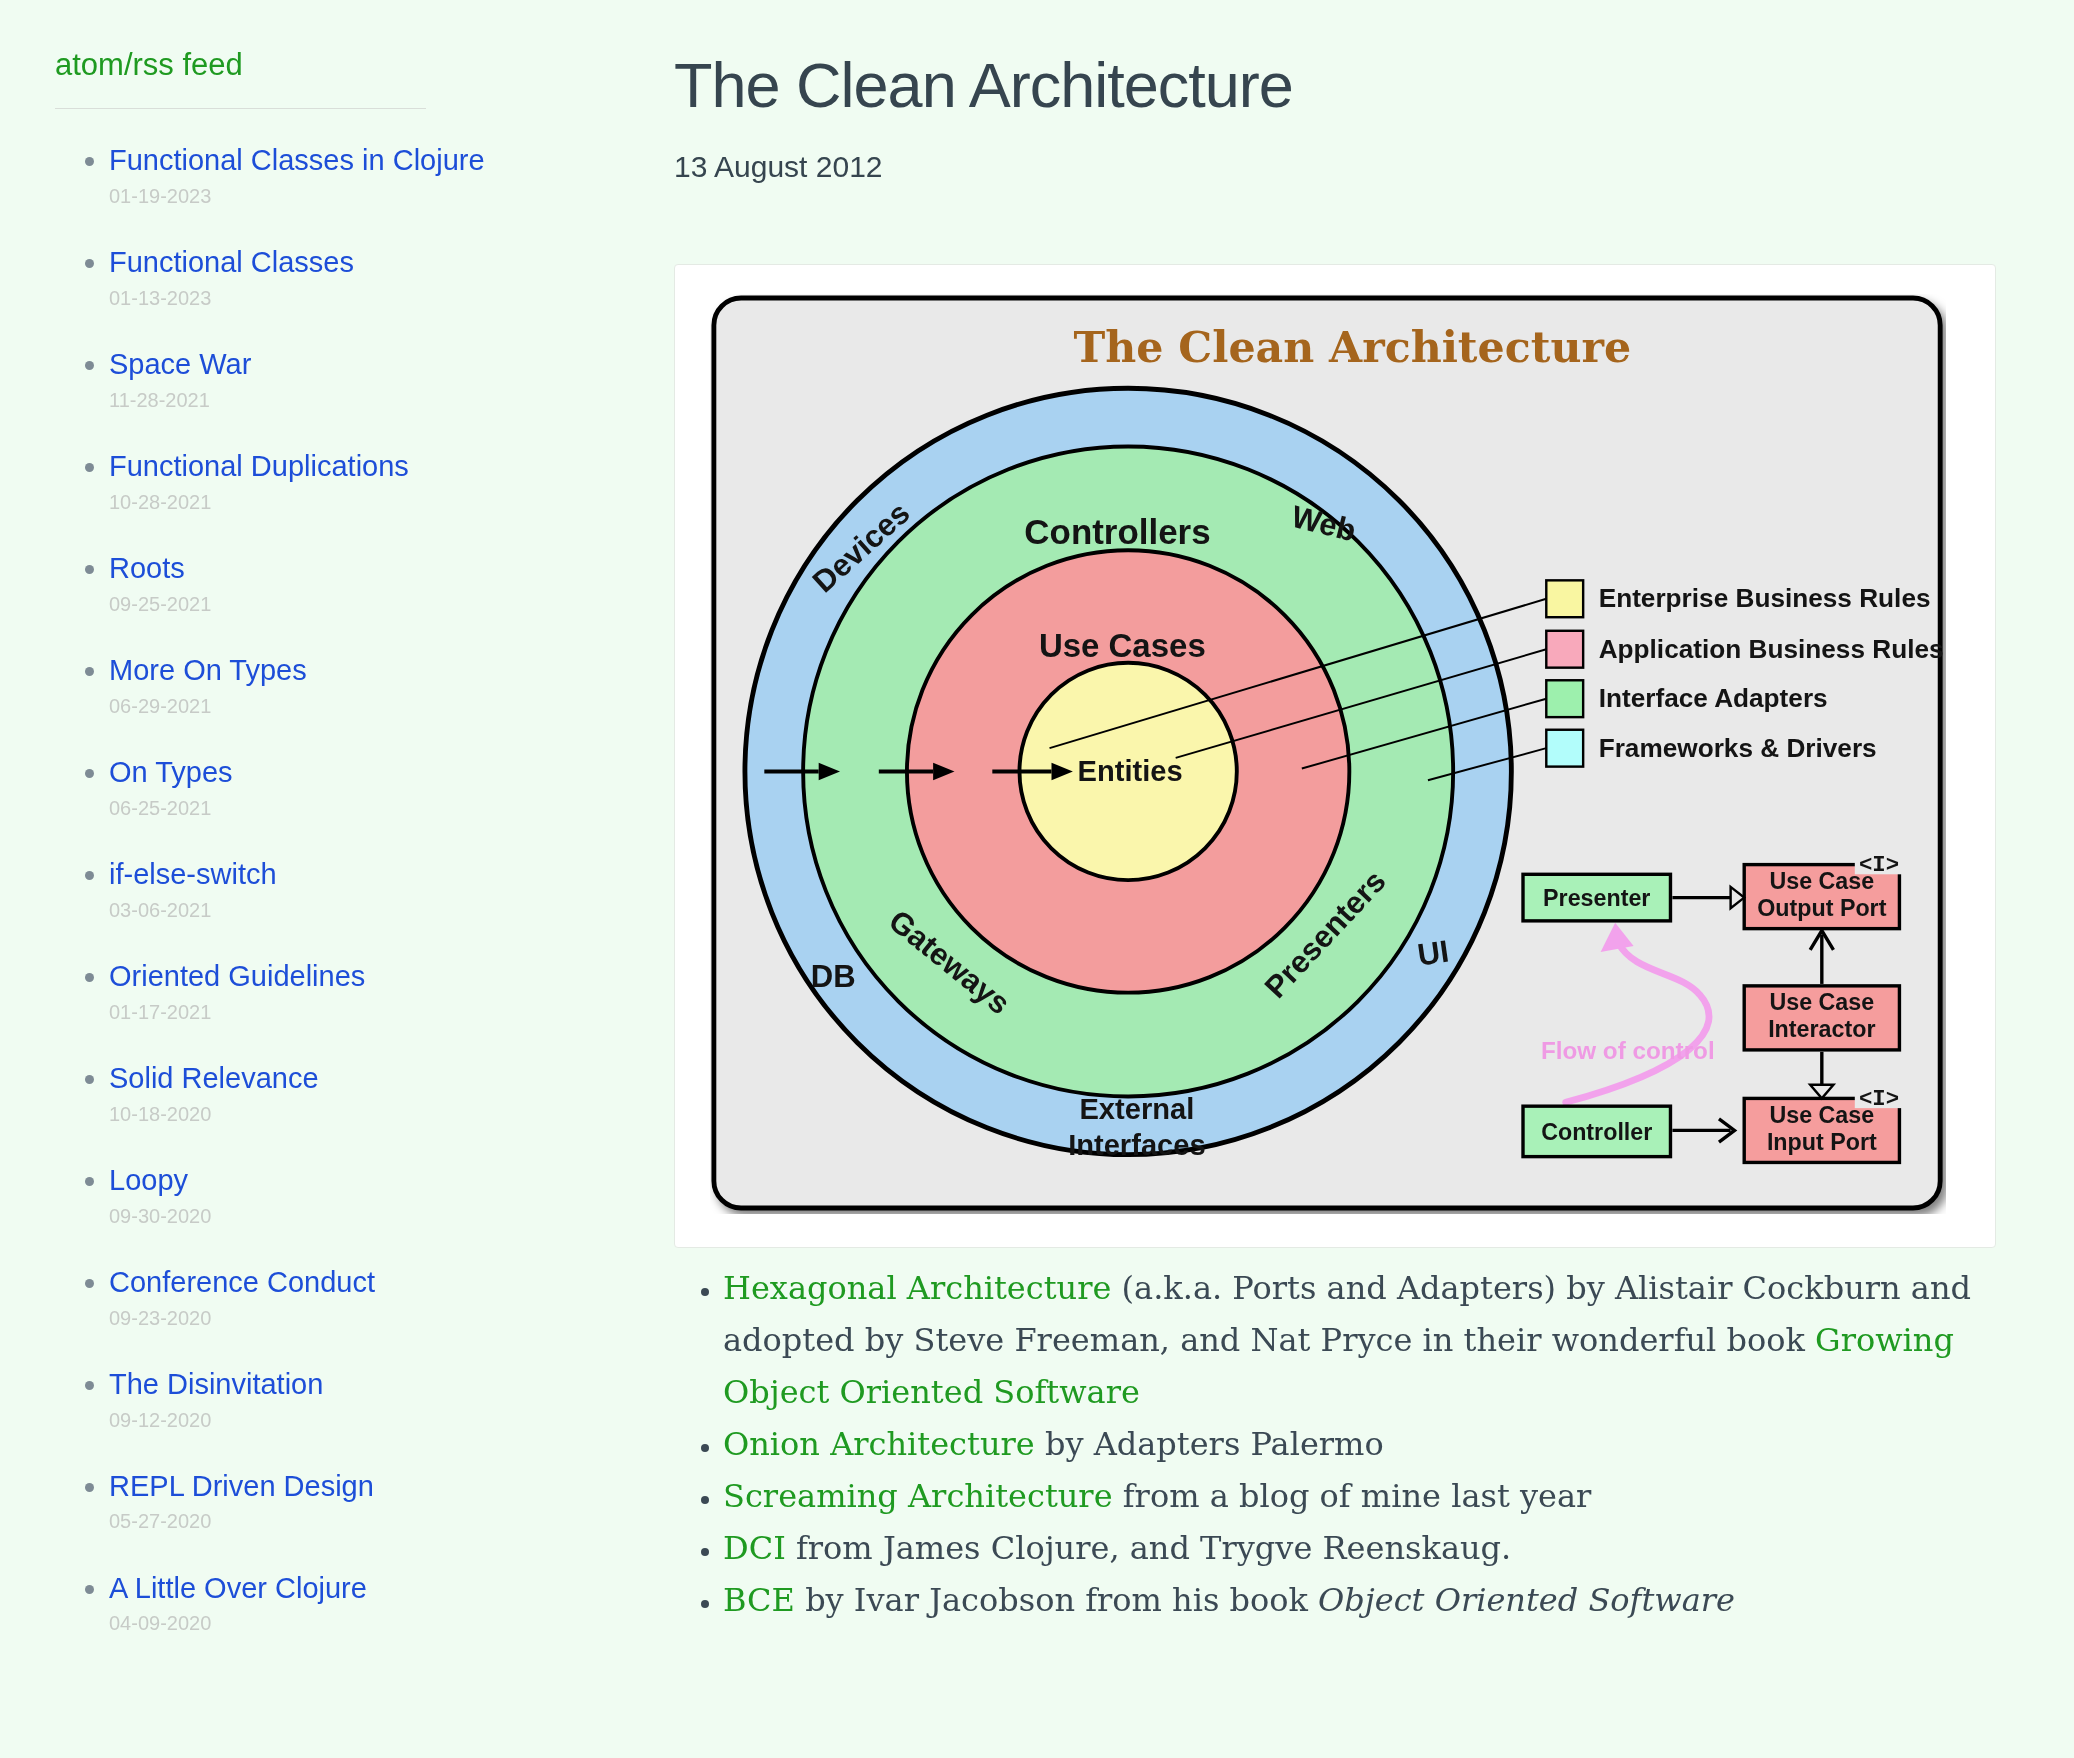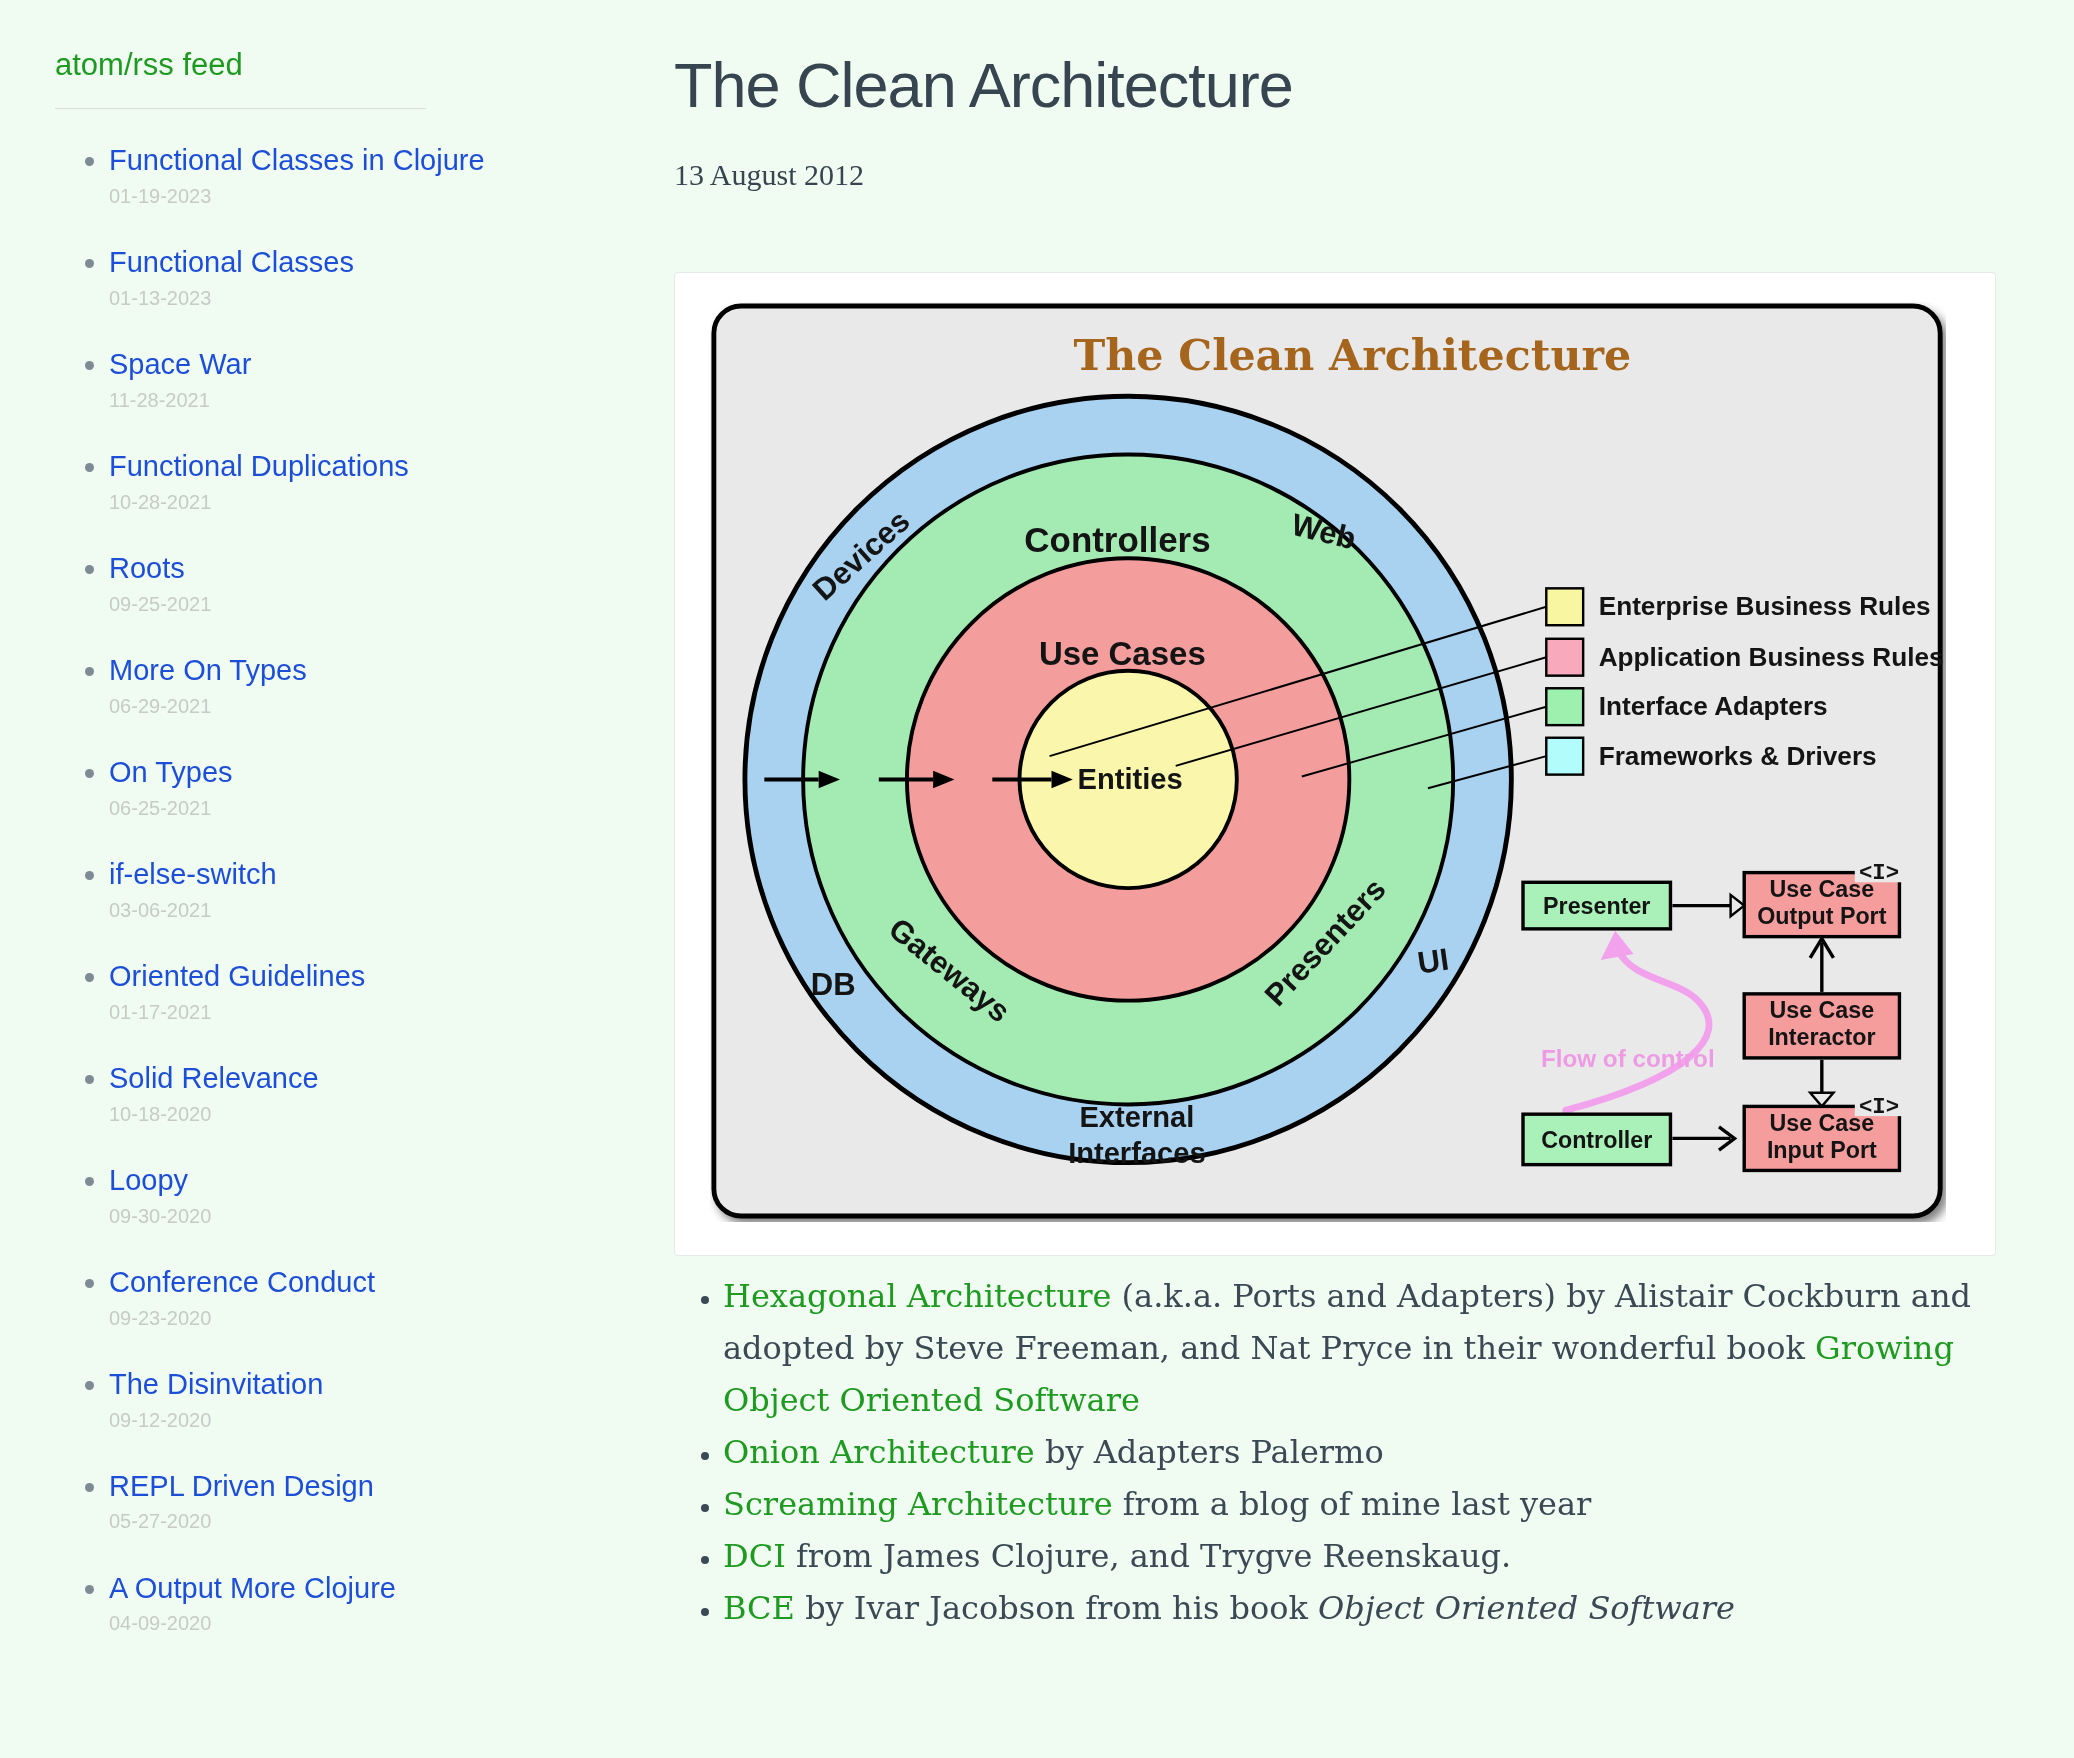--- a/index.html
+++ b/index.html
@@ -16,21 +16,21 @@
   .side-rule{border:none;border-top:1.9px solid #d9ded9;width:371px;margin:25px 0 0 0}
   .post-list{margin:35px 0 0 0;padding:0 0 0 54px;list-style:disc}
   .post-list li{margin:0 0 39px 0}
   .post-list li::marker{color:#7e8b95;font-size:29px}
   .post-link{font-size:29px;color:#1d4ed8;line-height:33px;display:inline-block}
   .post-date{font-size:20px;color:#c7cbc7;margin-top:8.7px;line-height:21.3px}
 
   
   .main{position:absolute;left:674px;top:49px;width:1305px}
   h1.title{font-size:63px;font-weight:400;color:#36454f;margin:0;letter-spacing:-1px}
-  .pub-date{font-family:Liberation Serif, serif;font-size:30px;color:#36454f;margin-top:37px}
+  .pub-date{font-family:Liberation Sans, sans-serif;font-size:30px;color:#36454f;margin-top:29px}
   figure.fig{
     margin:80px 0 0 0;display:inline-block;background:#ffffff;
     border:1px solid #e4eae4;border-radius:3.9px;padding:29px 49px 29px 35px;
   }
   p.intro{
     font-family:"DejaVu Serif",serif;font-size:32px;line-height:52px;
     color:#3b4954;margin:37px 0 0 0;width:1305px
   }
   ul.refs{
     font-family:"DejaVu Serif",serif;font-size:32px;line-height:52px;
@@ -61,21 +61,21 @@
     <li><a class="post-link">Roots</a><div class="post-date">09-25-2021</div></li>
     <li><a class="post-link">More On Types</a><div class="post-date">06-29-2021</div></li>
     <li><a class="post-link">On Types</a><div class="post-date">06-25-2021</div></li>
     <li><a class="post-link">if-else-switch</a><div class="post-date">03-06-2021</div></li>
     <li><a class="post-link">Oriented Guidelines</a><div class="post-date">01-17-2021</div></li>
     <li><a class="post-link">Solid Relevance</a><div class="post-date">10-18-2020</div></li>
     <li><a class="post-link">Loopy</a><div class="post-date">09-30-2020</div></li>
     <li><a class="post-link">Conference Conduct</a><div class="post-date">09-23-2020</div></li>
     <li><a class="post-link">The Disinvitation</a><div class="post-date">09-12-2020</div></li>
     <li><a class="post-link">REPL Driven Design</a><div class="post-date">05-27-2020</div></li>
-    <li><a class="post-link">A Output More Clojure</a><div class="post-date">04-09-2020</div></li>
+    <li><a class="post-link">A Little Over Clojure</a><div class="post-date">04-09-2020</div></li>
   </ul>
 </aside>
 
 <main class="main">
   <h1 class="title">The Clean Architecture</h1>
   <div class="pub-date">13 August 2012</div>
 
   <figure class="fig">
     <svg width="1236" height="920" viewBox="0 0 1274 948">
       <defs>

